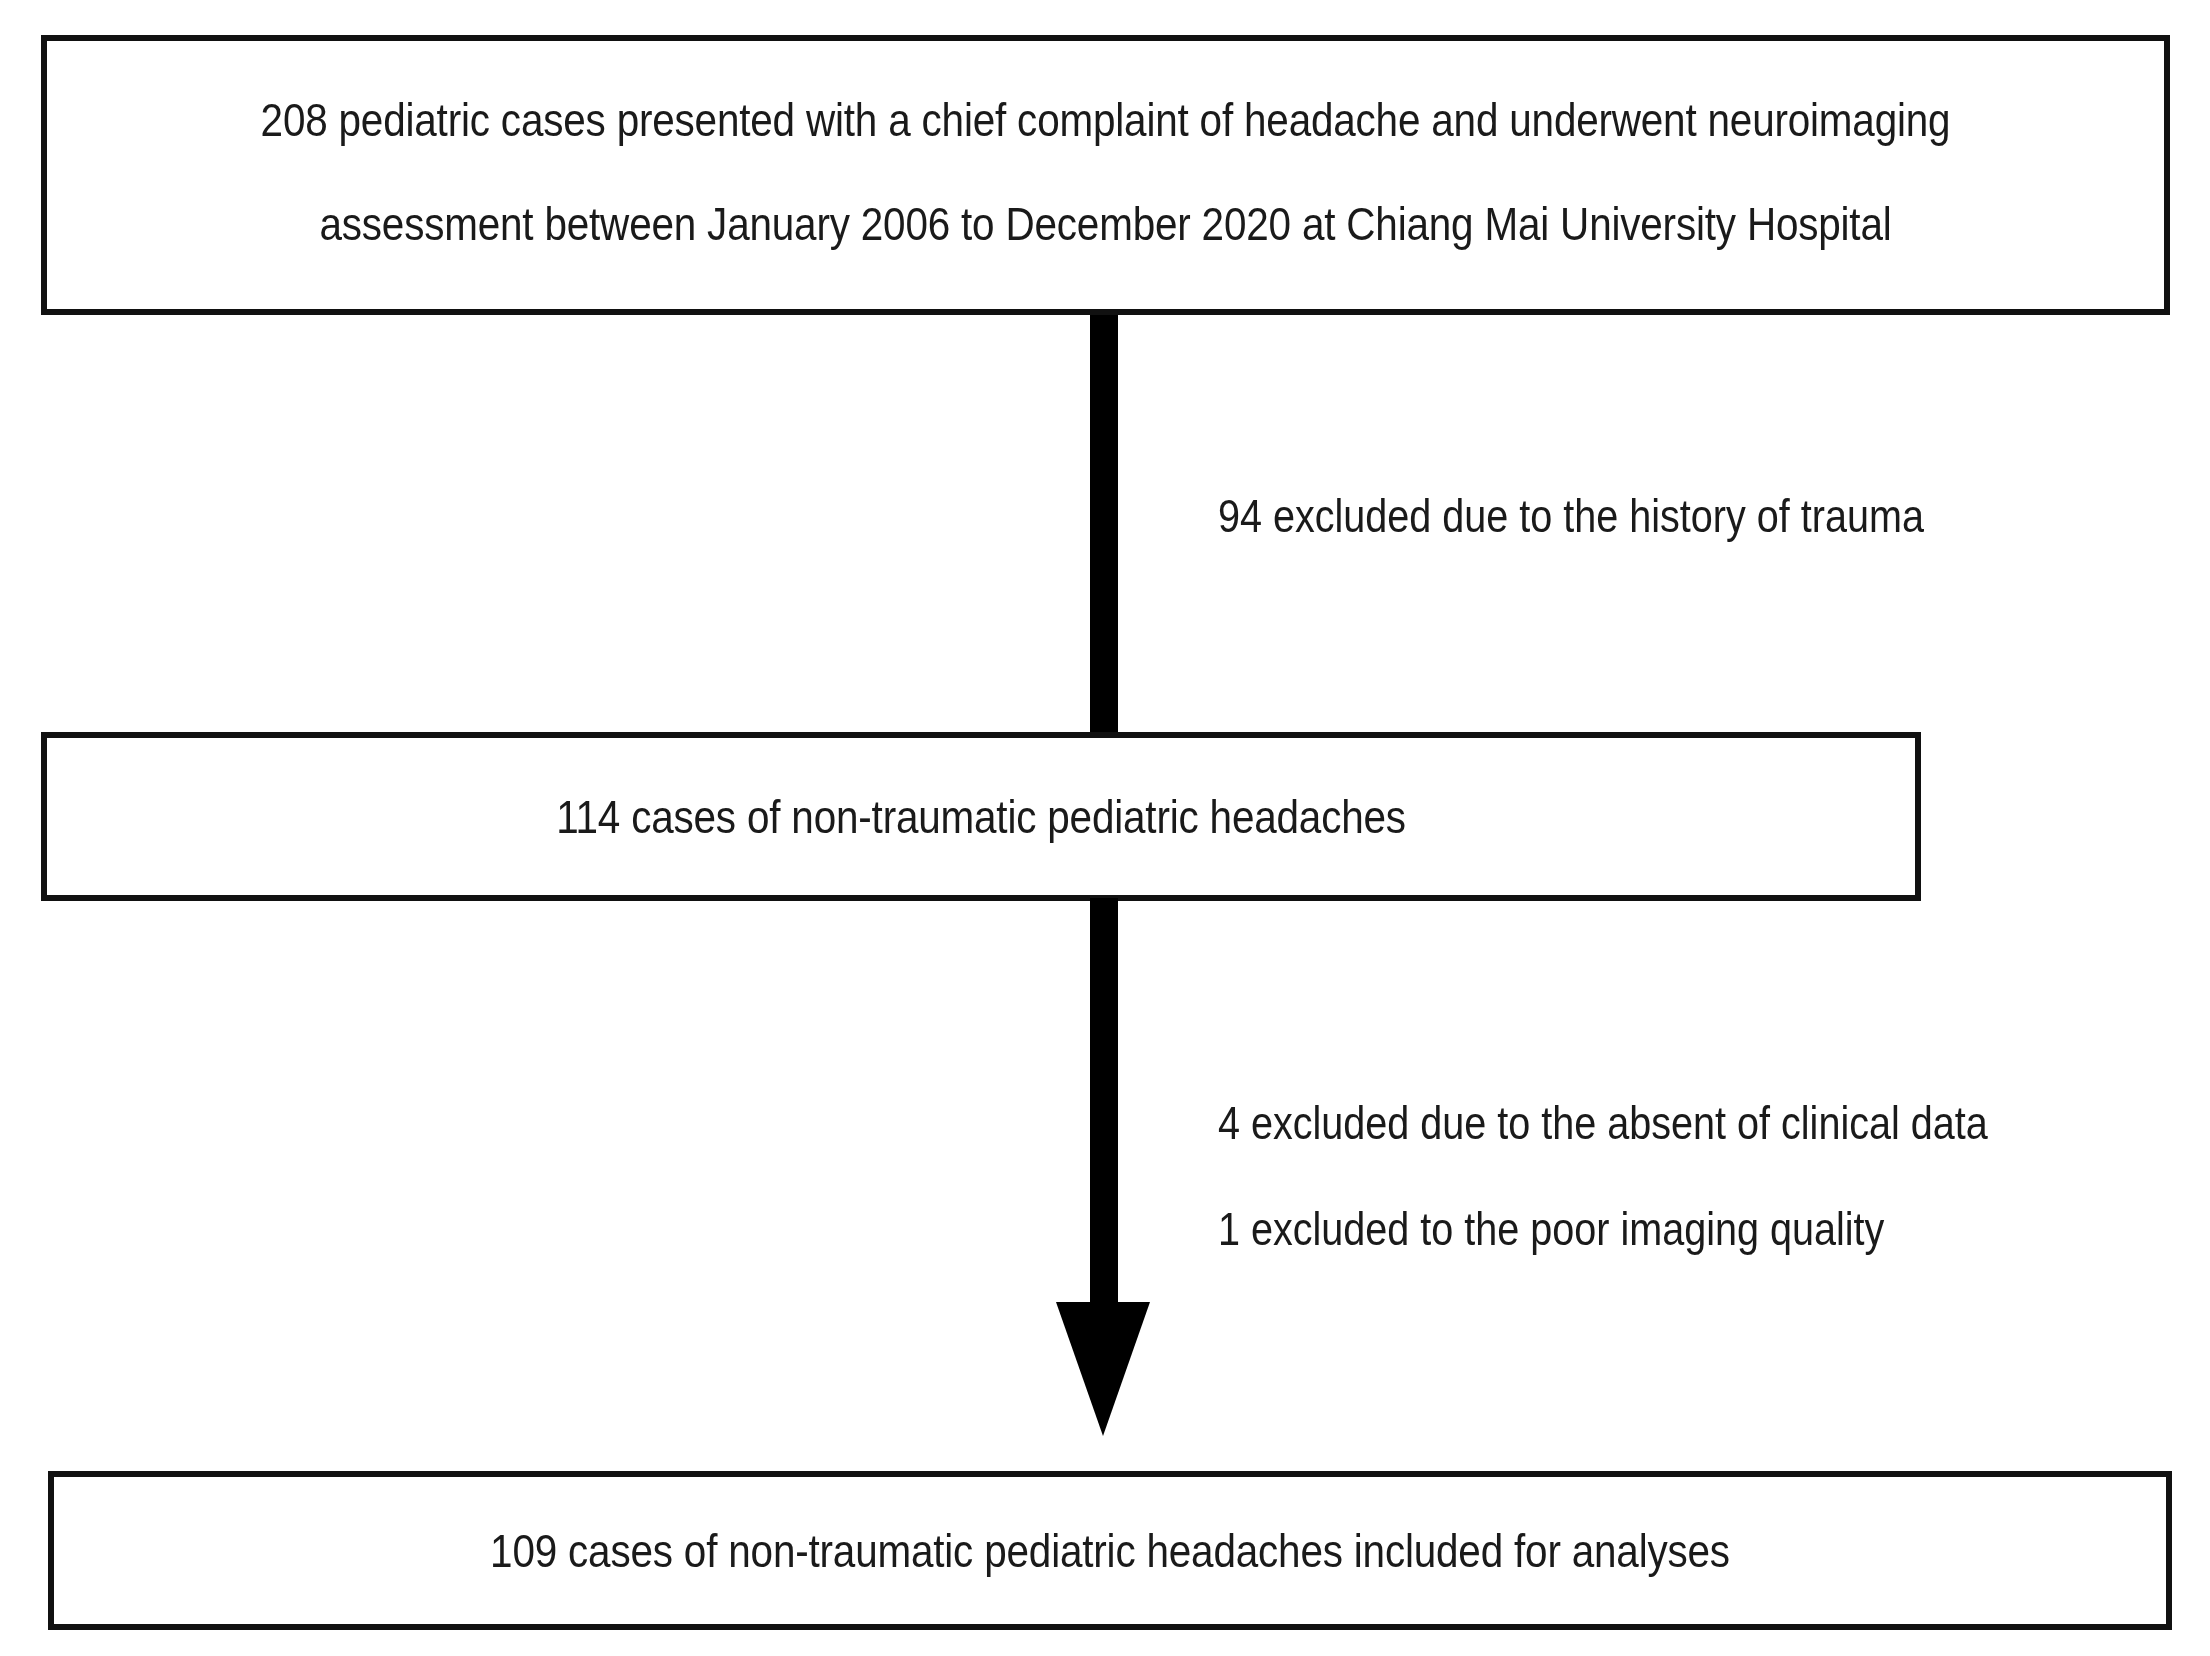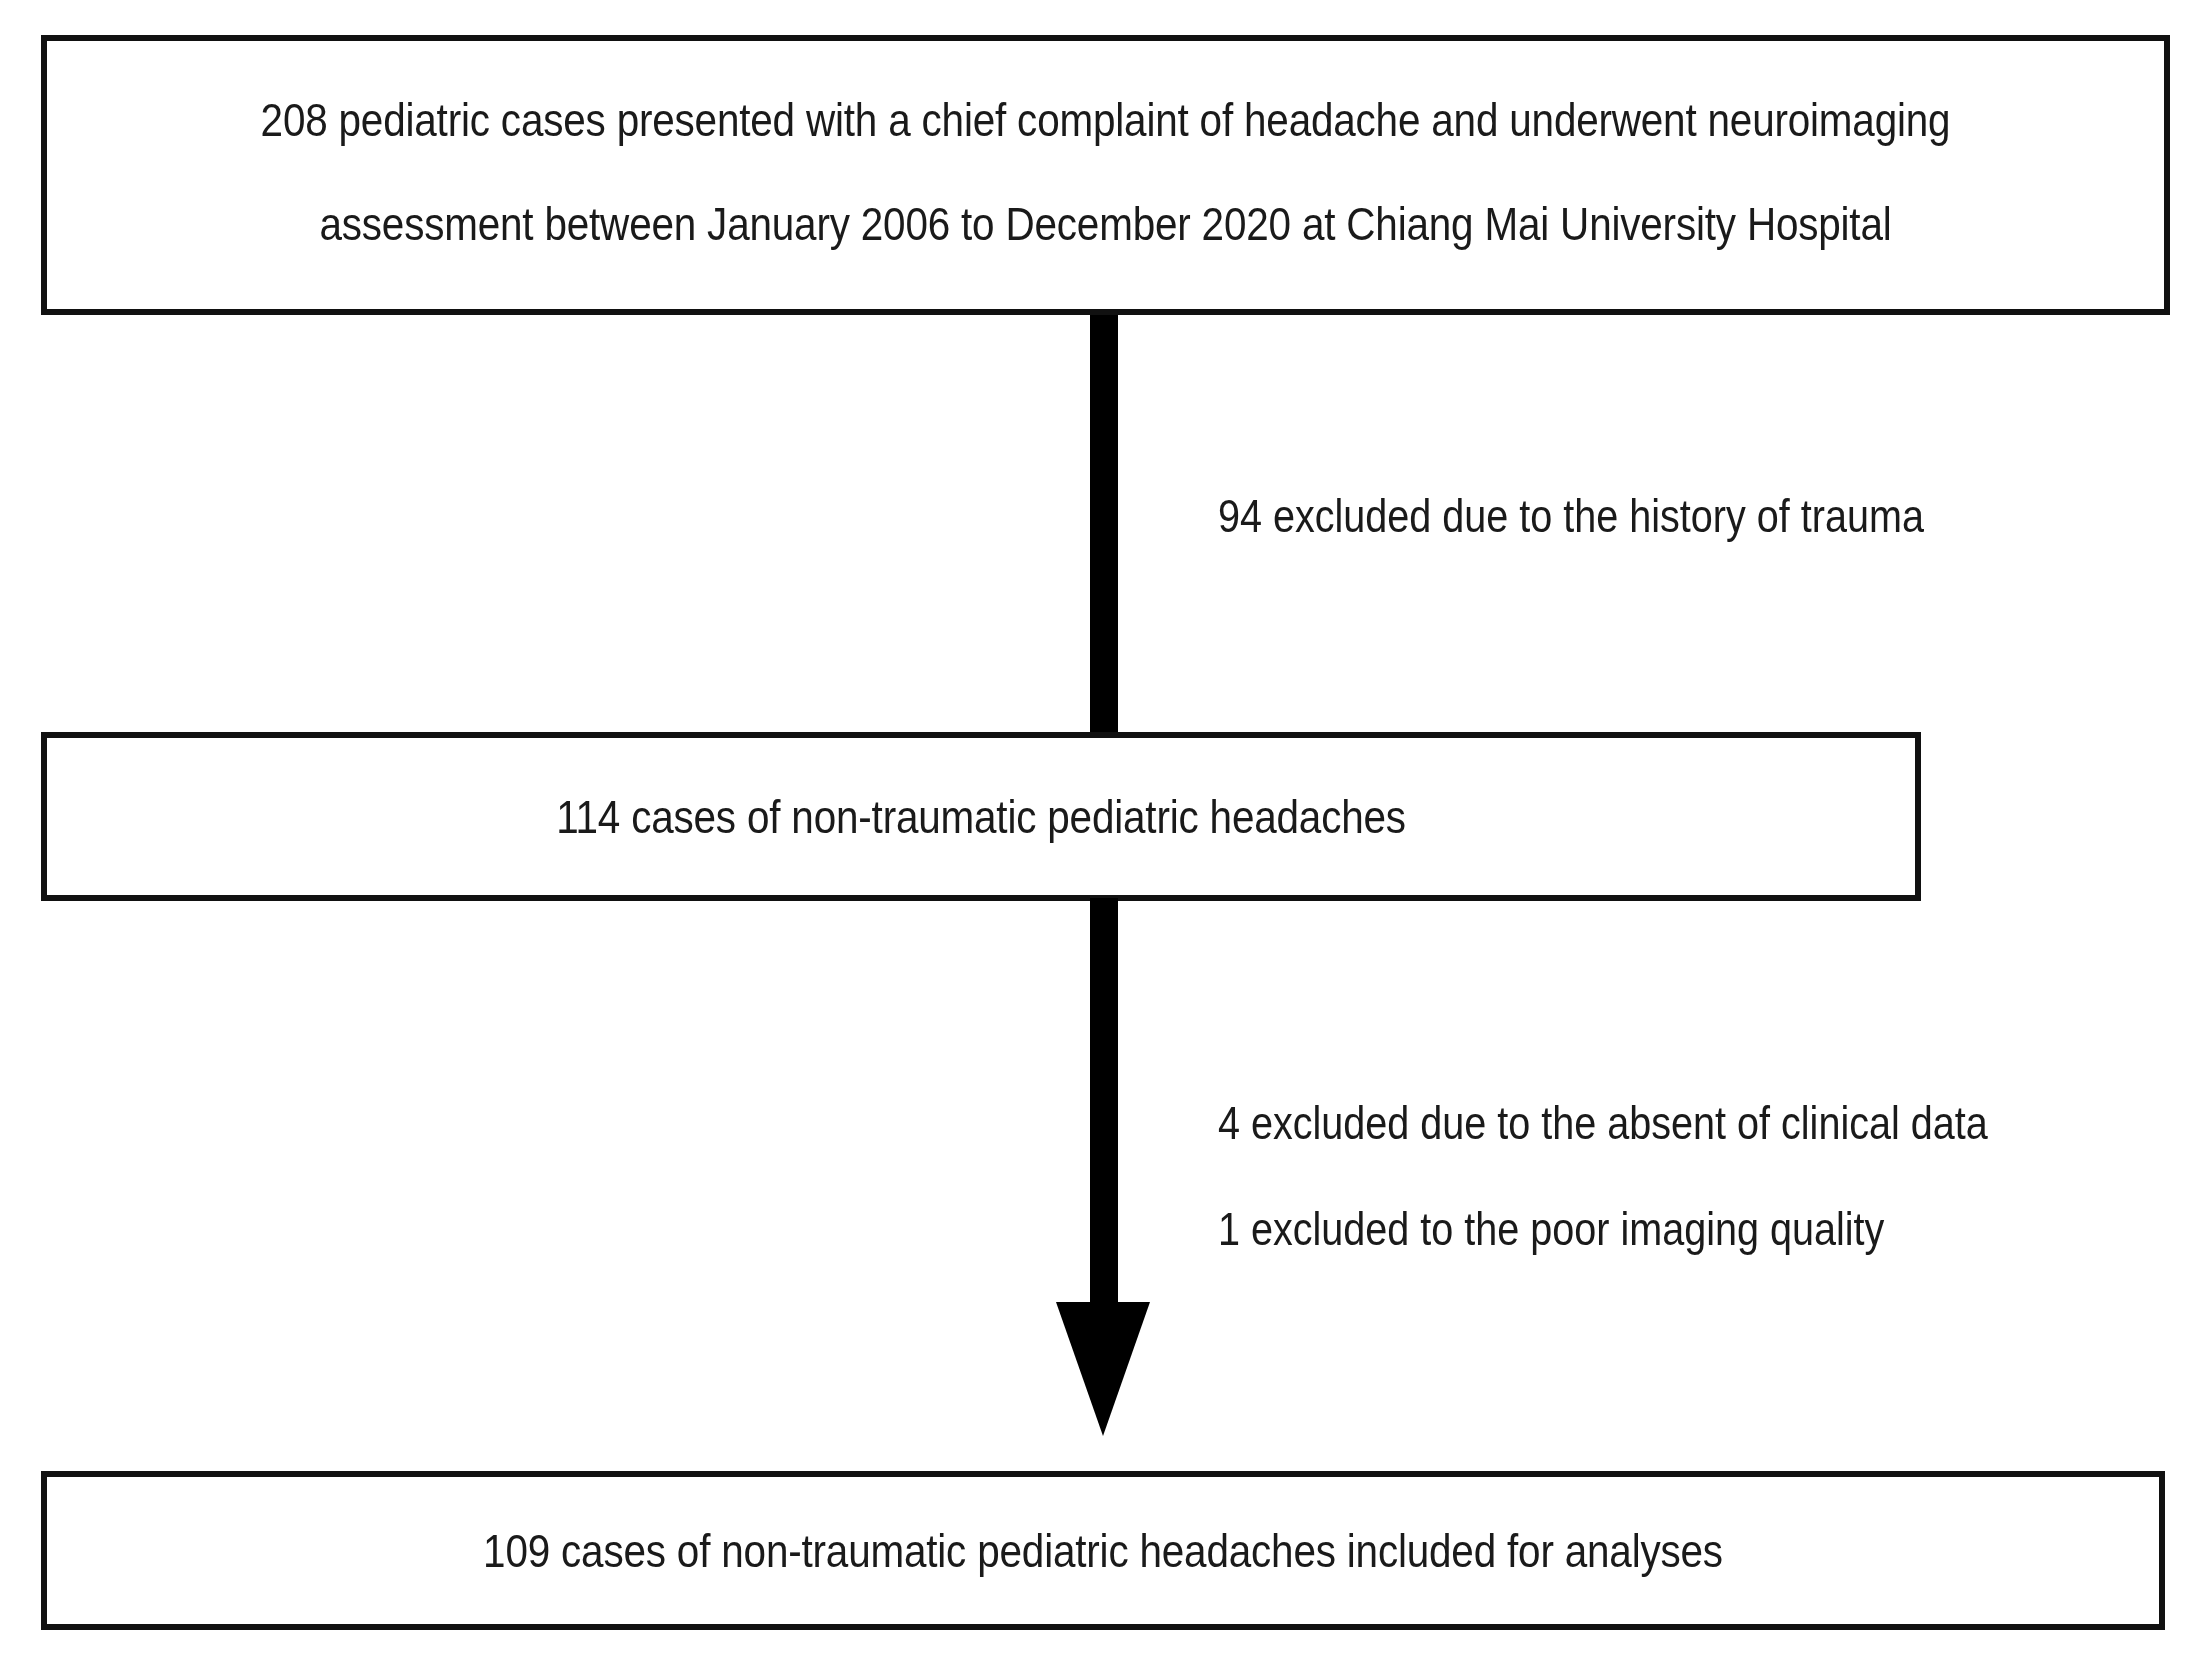--- a/index.html
+++ b/index.html
@@ -51,21 +51,21 @@
     justify-content: space-around;
     padding: 27px 0 33px 0;
   }
   #box-nontraumatic {
     left: 41px;
     top: 732px;
     width: 1880px;
     height: 169px;
   }
   #box-included {
-    left: 41px;
+    left: 48px;
     top: 1471px;
     width: 2124px;
     height: 159px;
   }
 
   
   .connector-shaft {
     position: absolute;
     background: #000000;
   }

